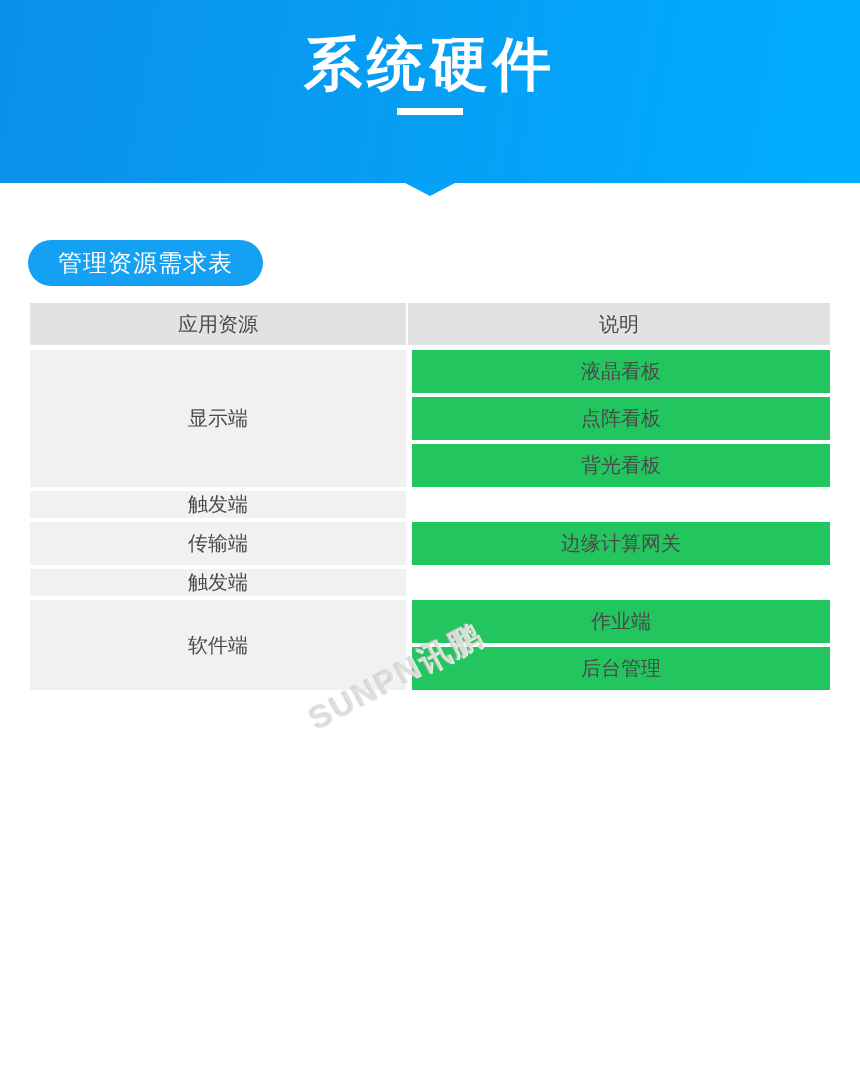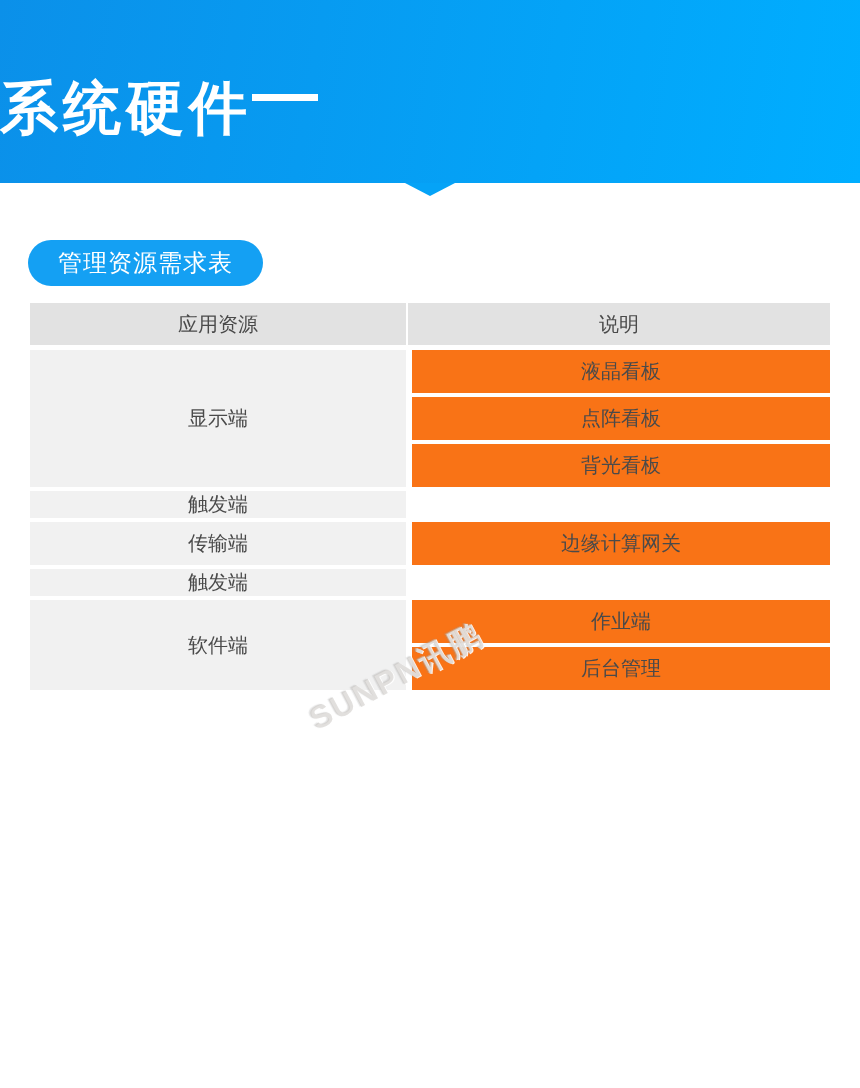--- a/index.html
+++ b/index.html
@@ -15,21 +15,21 @@
   
   .banner {
     position: absolute;
     left: 0; top: 0;
     width: 860px; height: 183px;
     background: linear-gradient(100deg, #0b90e9 0%, #00aeff 100%);
   }
   .banner-inner {
     height: 100%;
     display: flex;
-    flex-direction: row;
+    flex-direction: column;
     align-items: center;
     justify-content: flex-start;
   }
   .banner-title {
     margin-top: 32px;
     color: #ffffff;
     font-size: 58px;
     font-weight: 900;
     letter-spacing: 5px;
     line-height: 1.1;
@@ -106,21 +106,21 @@
     align-items: center;
     justify-content: center;
   }
   .items-col {
     flex: 1;
     display: flex;
     flex-direction: column;
     gap: 4px;
   }
   .cell-item {
-    background: #f97316;
+    background: #22c55e;
     height: 43px;
     display: flex;
     align-items: center;
     justify-content: center;
   }
 
   
   .watermark {
     position: absolute;
     left: 312px; top: 700px;

